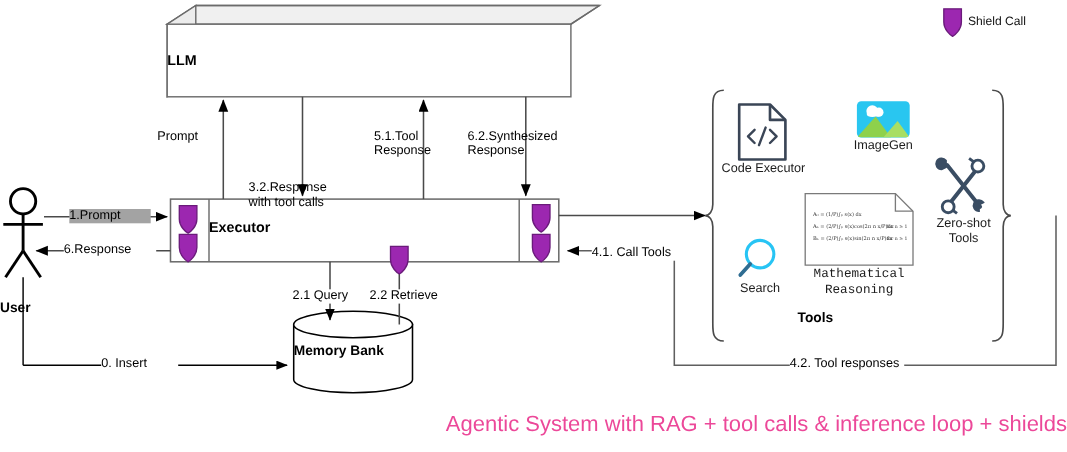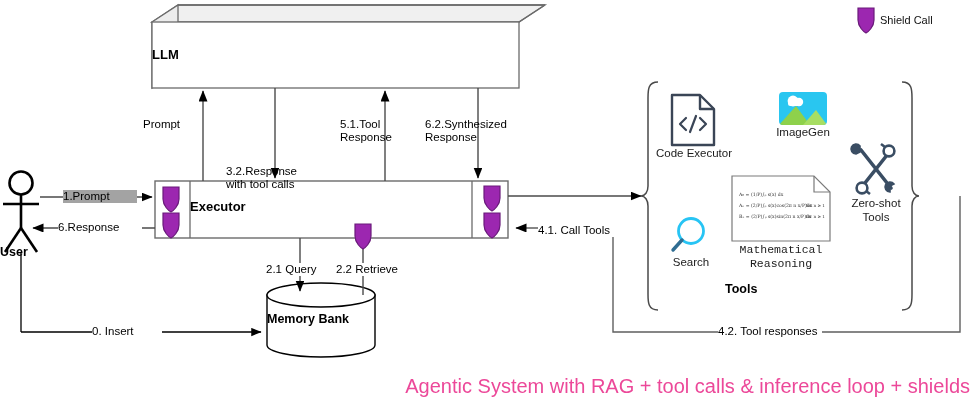--- a/index.html
+++ b/index.html
@@ -173,21 +173,21 @@
     <path d="M858,8 L874,8 L874,20 C874,27 868,32 866,33 C864,32 858,27 858,20 Z" fill="#9c27b0" stroke="#6a1b7a" stroke-width="1.2"></path>
   </g>
 </svg>
 
 <div class="lbl bold" style="left:152px;top:48px;width:367px;font-size:13px;">LLM</div>
 
 <div class="lbl bold" style="left:190px;top:200px;width:282px;font-size:13px;">Executor</div>
 
 <div class="lbl bold" style="left:267px;top:313px;width:108px;font-size:12.5px;">Memory Bank</div>
 
-<div class="lbl bold" style="left:0px;top:246px;width:44px;font-size:12.5px;">User</div>
+<div class="lbl bold" style="left:0px;top:274px;width:44px;font-size:12.5px;">User</div>
 
 <div class="lbl bold" style="left:725px;top:283px;width:110px;font-size:12.5px;">Tools</div>
 
 <div class="lbl" style="left:143px;top:118px;width:124px;">
   <div>Prompt</div>
 </div>
 <div class="lbl" style="left:226px;top:118px;width:110px;margin-top:47px;">
   <div>3.2.Response</div>
   <div>with tool calls</div>
 </div>

